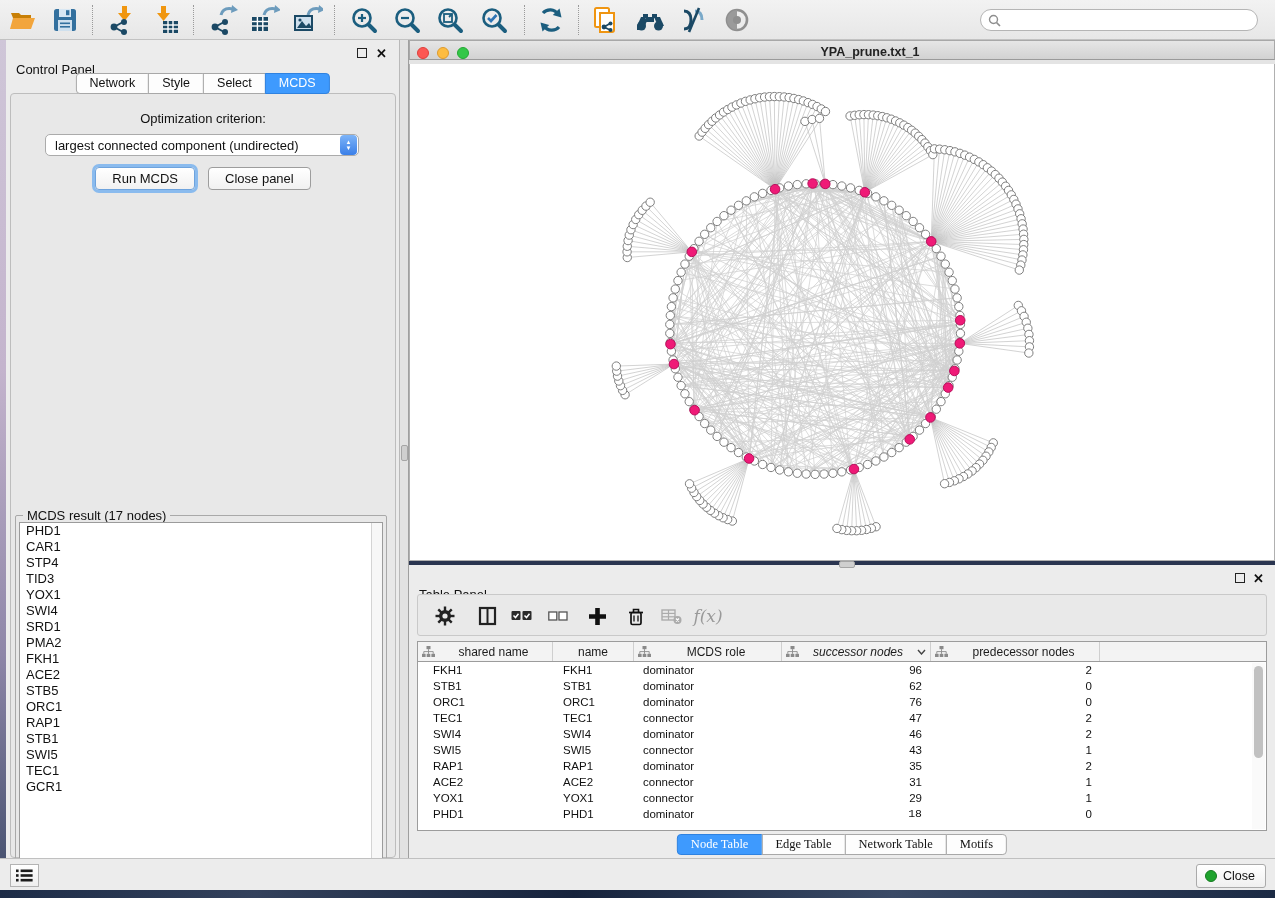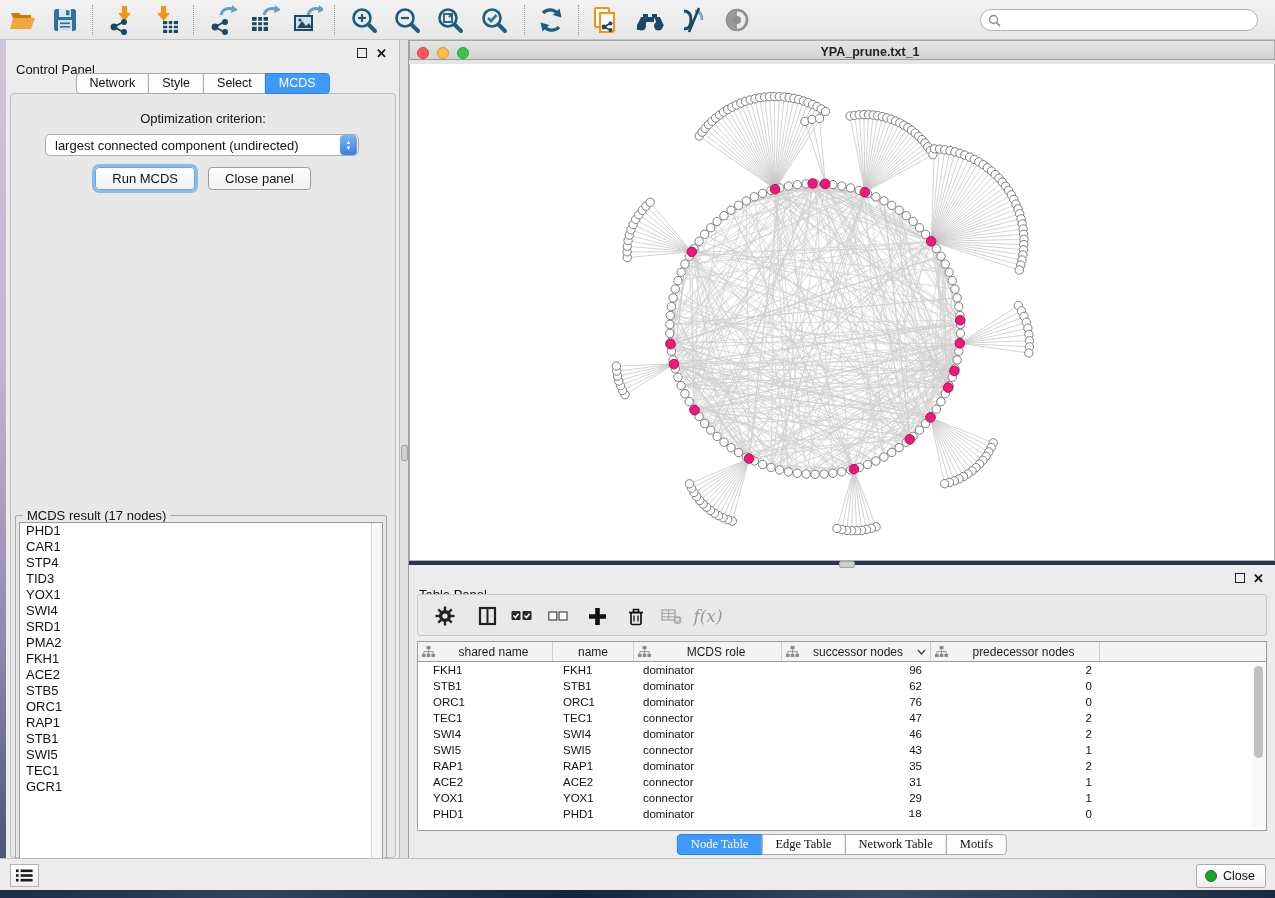--- a/index.html
+++ b/index.html
@@ -1312,21 +1312,21 @@
               <g fill="#8a8a8a">
                 <rect x="4.5" y="0" width="4" height="3.2"></rect>
                 <rect x="0" y="7.8" width="3.6" height="3.2"></rect>
                 <rect x="4.7" y="7.8" width="3.6" height="3.2"></rect>
                 <rect x="9.4" y="7.8" width="3.6" height="3.2"></rect>
               </g>
               <path d="M6.5 3.2v2.4M1.8 7.8V5.6h9.4v2.2M6.5 5.6v2.2" stroke="#8a8a8a" stroke-width="0.9" fill="none"></path>
             </svg>
             <span class="lbl">MCDS role</span>
           </div>
-          <div class="th" style="width: 149px;">
+          <div class="th" style="width: 149px; font-style: italic;">
             <svg width="13" height="12" viewBox="0 0 13 12" style="margin-right:4px">
               <g fill="#8a8a8a">
                 <rect x="4.5" y="0" width="4" height="3.2"></rect>
                 <rect x="0" y="7.8" width="3.6" height="3.2"></rect>
                 <rect x="4.7" y="7.8" width="3.6" height="3.2"></rect>
                 <rect x="9.4" y="7.8" width="3.6" height="3.2"></rect>
               </g>
               <path d="M6.5 3.2v2.4M1.8 7.8V5.6h9.4v2.2M6.5 5.6v2.2" stroke="#8a8a8a" stroke-width="0.9" fill="none"></path>
             </svg>
             <span class="lbl">successor nodes</span>

